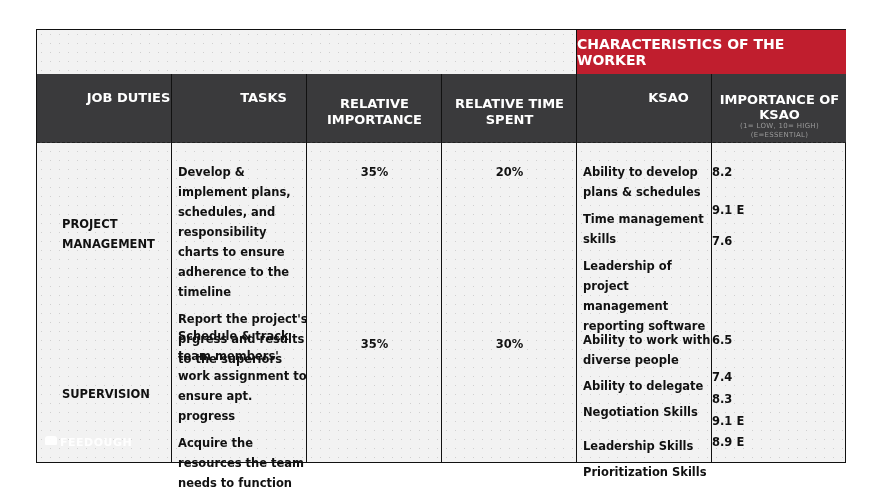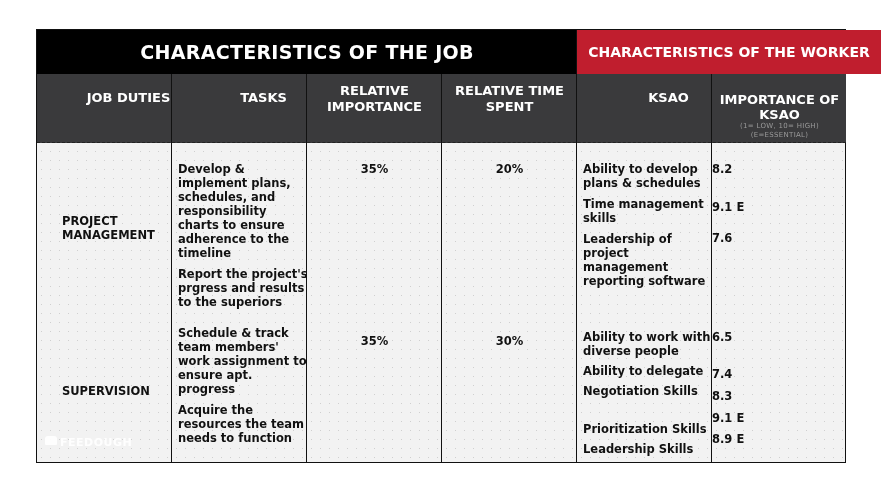--- a/index.html
+++ b/index.html
@@ -5,45 +5,44 @@
   html, body { margin:0; padding:0; }
   body { width:883px; height:493px; background:#ffffff; position:relative; overflow:hidden;
          font-family:"DejaVu Sans", "Liberation Sans", sans-serif; }
   .table { position:absolute; left:36px; top:29px; width:810px; height:434px;
            border:1px solid #111; box-sizing:border-box; background:#f2f2f2;
            background-image: radial-gradient(#cfcfcf 0.6px, transparent 0.8px);
            background-size: 9px 9px; }
   .banner { position:absolute; top:0; height:44px; display:flex; align-items:center; justify-content:center;
             color:#fff; font-weight:bold; box-sizing:border-box; }
   .banner.job { left:0; width:540px; background:#000; font-size:19px; letter-spacing:0.3px; }
-  .banner.worker { left:540px; width:304px; background:#c01e2e; font-size:14px; }
+  .banner.worker { left:540px; width:269px; background:#c01e2e; font-size:14px; }
   .subhead { position:absolute; top:44px; left:0; width:809px; height:69px; background:#3a3a3c;
              border-bottom:1px dashed #222; box-sizing:border-box; }
   .sh { position:absolute; top:0; height:68px; width:135px; color:#fff; font-weight:bold; font-size:13px;
-        text-align:center; box-sizing:border-box; padding-top:9px; line-height:16px; }
+        text-align:center; box-sizing:border-box; padding-top:22px; line-height:16px; }
   .sh.single { padding-top:16px;padding-left:48px; }
   .sh .note { display:block; font-weight:normal; font-size:7px; color:#9a9a9a; line-height:9px; letter-spacing:0.3px; }
   .vline { position:absolute; width:1px; background:#111; top:44px; bottom:0; }
-  .cell { position:absolute; font-size:11.5px; font-weight:bold; color:#111; line-height:14px; box-sizing:border-box; }
+  .cell { position:absolute; font-size:11.5px; font-weight:bold; color:#111; line-height:20px; box-sizing:border-box; }
   .duty { left:25px; width:115px; }
   .task { left:141px; width:130px; }
   .task p, .ksao p { margin:0 0 7px 0; }
   .pct { width:135px; text-align:center; }
   .ksao { left:546px; width:130px; }
   .imp { left:675px; width:135px; }
   .imp p { margin:0; }
   .watermark { position:absolute; left:8px; bottom:13px; color:#fff; font-size:11px; font-weight:bold;
                letter-spacing:0.5px; display:flex; align-items:flex-start; gap:3px; opacity:0.95; }
   .wm-icon { width:12px; height:9px; background:#fff; border-radius:3px 3px 1px 1px; display:inline-block; }
 </style>
 </head>
 <body>
 
 <div class="table">
-  <div class="banner job">CHARACTERISTICS OF THE JOB</div>
   <div class="banner worker">CHARACTERISTICS OF THE WORKER</div>
 
   <div class="subhead">
     <div class="sh single" style="left:0">JOB DUTIES</div>
     <div class="sh single" style="left:135px">TASKS</div>
     <div class="sh" style="left:270px;width:135px">RELATIVE IMPORTANCE</div>
     <div class="sh" style="left:405px">RELATIVE TIME SPENT</div>
     <div class="sh single" style="left:540px">KSAO</div>
     <div class="sh" style="left:675px;padding-top:18px;line-height:15px">
       <span>IMPORTANCE OF KSAO</span>
@@ -79,23 +78,23 @@
   <div class="cell duty" style="top:354px">SUPERVISION</div>
   <div class="cell task" style="top:296px">
     <p>Schedule &amp; track team members' work assignment to ensure apt. progress</p>
     <p>Acquire the resources the team needs to function</p>
   </div>
   <div class="cell pct" style="top:304px;left:270px">35%</div>
   <div class="cell pct" style="top:304px;left:405px">30%</div>
   <div class="cell ksao" style="top:300px">
     <p style="margin-bottom:6px">Ability to work with diverse people</p>
     <p style="margin-bottom:6px">Ability to delegate</p>
-    <p style="margin-bottom:24px">Negotiation Skills</p>
+    <p style="margin-bottom:14px">Negotiation Skills</p>
+    <p style="margin-bottom:6px">Leadership Skills</p>
     <p style="margin-bottom:6px">Prioritization Skills</p>
-    <p style="margin-bottom:6px">Leadership Skills</p>
   </div>
   <div class="cell imp" style="top:300px">
     <p style="height:37px">6.5</p>
     <p style="height:22px">7.4</p>
     <p style="height:22px">8.3</p>
     <p style="height:21px">9.1 E</p>
     <p>8.9 E</p>
   </div>
 
   <div class="watermark">

